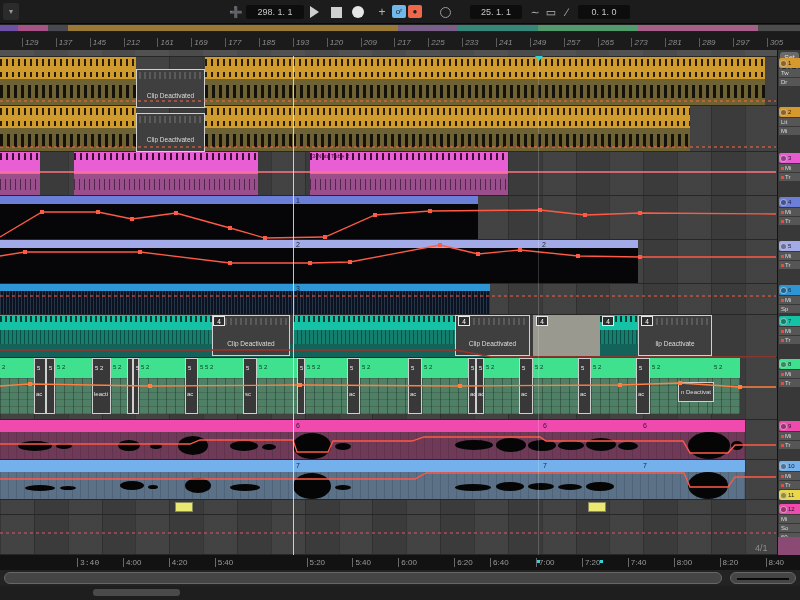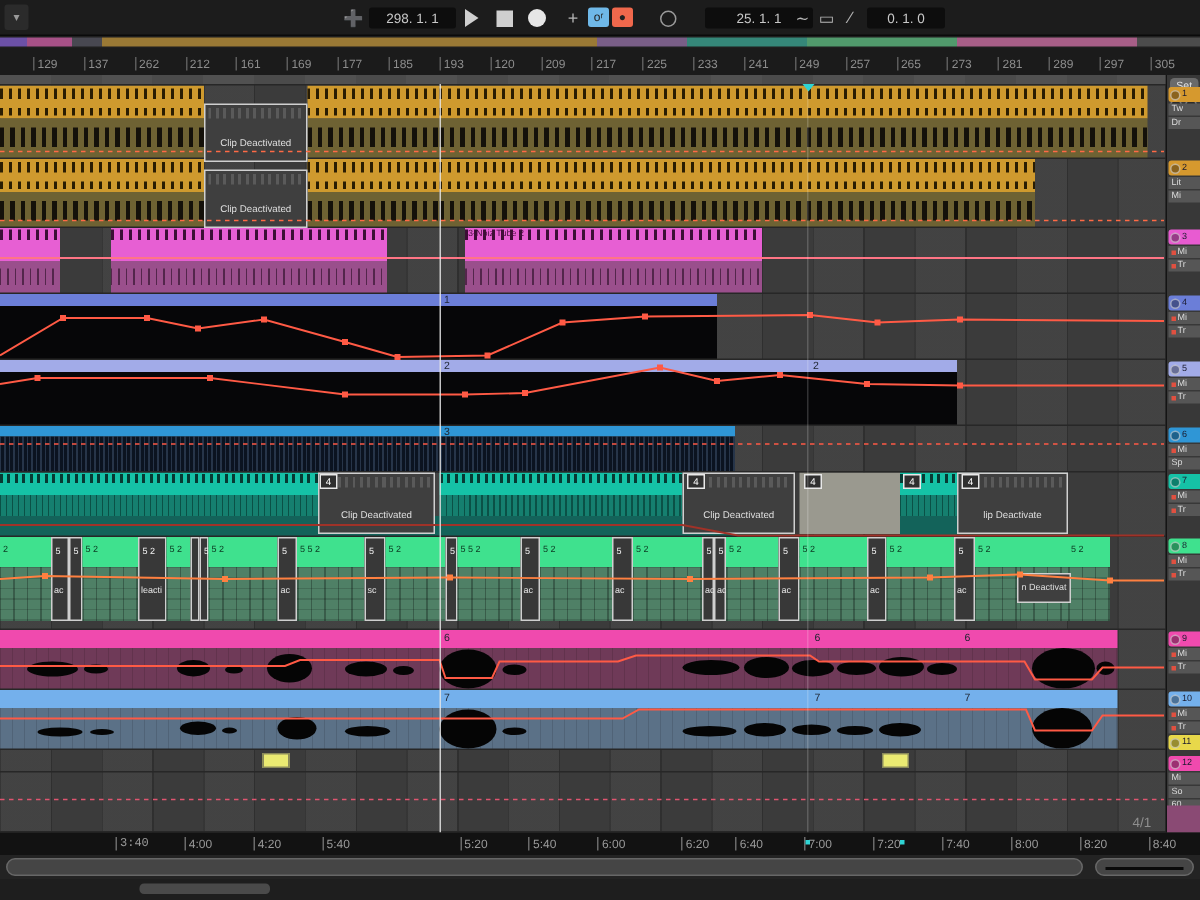--- a/index.html
+++ b/index.html
@@ -26,21 +26,21 @@
               font-size:8px; line-height:13px; text-align:center; color:#222; }
   #ovd-btn { background:#6fb8e8; }
   #arm-btn { background:#f0684c; }
   #cap-ci { width:11px; height:11px; border:1.5px solid #9a9a9a; border-radius:50%; }
 
   
   #overview { position:absolute; left:0; top:24px; width:800px; height:8px;
               background:#1f1f1f; z-index:30; }
   .ov-seg { position:absolute; top:1px; height:6px; opacity:.85; }
   #bar-ruler { position:absolute; left:0; top:32px; width:800px; height:18px;
-               background:#1b1b1b; z-index:30; }
+               background:#1b1b1b; z-index:30;font-style:italic; }
   .bar-label { position:absolute; top:6px; color:#8d8d8d; font-size:8px;
                border-left:1px solid #5c5c5c; padding-left:2px; line-height:9px; }
   #scrub { position:absolute; left:0; top:50px; width:777px; height:6px; z-index:30;
            background:repeating-linear-gradient(90deg,#515151 0 33.86px,#4b4b4b 33.86px 67.72px); }
 
   
   #arr { position:absolute; left:0; top:56px; width:777px; height:499px;
          background:
            repeating-linear-gradient(90deg, rgba(0,0,0,.20) 0 1px, transparent 1px 33.86px),
            repeating-linear-gradient(90deg, rgba(255,255,255,.025) 0 33.86px, rgba(0,0,0,.05) 33.86px 67.72px),
@@ -173,21 +173,21 @@
       </span>
     <span class="tb-ico" style="left:350px;width:16px;">
         <span class="rec-ci"></span>
       </span>
     <span class="tb-ico" style="left:376px;width:12px;font-size:12px;">+</span>
     <span class="mini-btn" id="ovd-btn" style="left:392px;">oʳ</span>
     <span class="mini-btn" id="arm-btn" style="left:408px;">●</span>
     <span class="tb-ico" style="left:438px;width:14px;">
         <span id="cap-ci"></span>
       </span>
-    <div class="tb-item tb-display" style="left:470px;width:72px;">25. 1. 1</div>
+    <div class="tb-item tb-display" style="left:470px;width:52px;">25. 1. 1</div>
     <span class="tb-ico" style="left:528px;width:14px;">∼</span>
     <span class="tb-ico" style="left:544px;width:14px;">▭</span>
     <span class="tb-ico" style="left:560px;width:14px;">∕</span>
     <div class="tb-item tb-display" style="left:578px;width:52px;">0. 1. 0</div>
   </div>
 
   <div id="overview">
       <div class="ov-seg" style="position: absolute; left: 0px; top: 1px; width: 18px; height: 6px; background: rgb(122, 90, 192);"></div>
       <div class="ov-seg" style="position: absolute; left: 18px; top: 1px; width: 30px; height: 6px; background: rgb(192, 90, 154);"></div>
       <div class="ov-seg" style="position: absolute; left: 48px; top: 1px; width: 20px; height: 6px; background: rgb(80, 80, 90);"></div>
@@ -195,21 +195,21 @@
       <div class="ov-seg" style="position: absolute; left: 398px; top: 1px; width: 60px; height: 6px; background: rgb(138, 106, 154);"></div>
       <div class="ov-seg" style="position: absolute; left: 458px; top: 1px; width: 80px; height: 6px; background: rgb(58, 154, 138);"></div>
       <div class="ov-seg" style="position: absolute; left: 538px; top: 1px; width: 100px; height: 6px; background: rgb(90, 176, 122);"></div>
       <div class="ov-seg" style="position: absolute; left: 638px; top: 1px; width: 120px; height: 6px; background: rgb(192, 106, 154);"></div>
       <div class="ov-seg" style="position: absolute; left: 758px; top: 1px; width: 42px; height: 6px; background: rgb(85, 85, 85);"></div>
     </div>
 
   <div id="bar-ruler">
       <div class="bar-label" style="position: absolute; left: 22px; top: 6px;">129</div>
       <div class="bar-label" style="position: absolute; left: 55.86px; top: 6px;">137</div>
-      <div class="bar-label" style="position: absolute; left: 89.72px; top: 6px;">262</div>
+      <div class="bar-label" style="position: absolute; left: 89.72px; top: 6px;">145</div>
       <div class="bar-label" style="position: absolute; left: 123.58px; top: 6px;">212</div>
       <div class="bar-label" style="position: absolute; left: 157.44px; top: 6px;">161</div>
       <div class="bar-label" style="position: absolute; left: 191.3px; top: 6px;">169</div>
       <div class="bar-label" style="position: absolute; left: 225.16px; top: 6px;">177</div>
       <div class="bar-label" style="position: absolute; left: 259.02px; top: 6px;">185</div>
       <div class="bar-label" style="position: absolute; left: 292.88px; top: 6px;">193</div>
       <div class="bar-label" style="position: absolute; left: 326.74px; top: 6px;">120</div>
       <div class="bar-label" style="position: absolute; left: 360.6px; top: 6px;">209</div>
       <div class="bar-label" style="position: absolute; left: 394.46px; top: 6px;">217</div>
       <div class="bar-label" style="position: absolute; left: 428.32px; top: 6px;">225</div>

